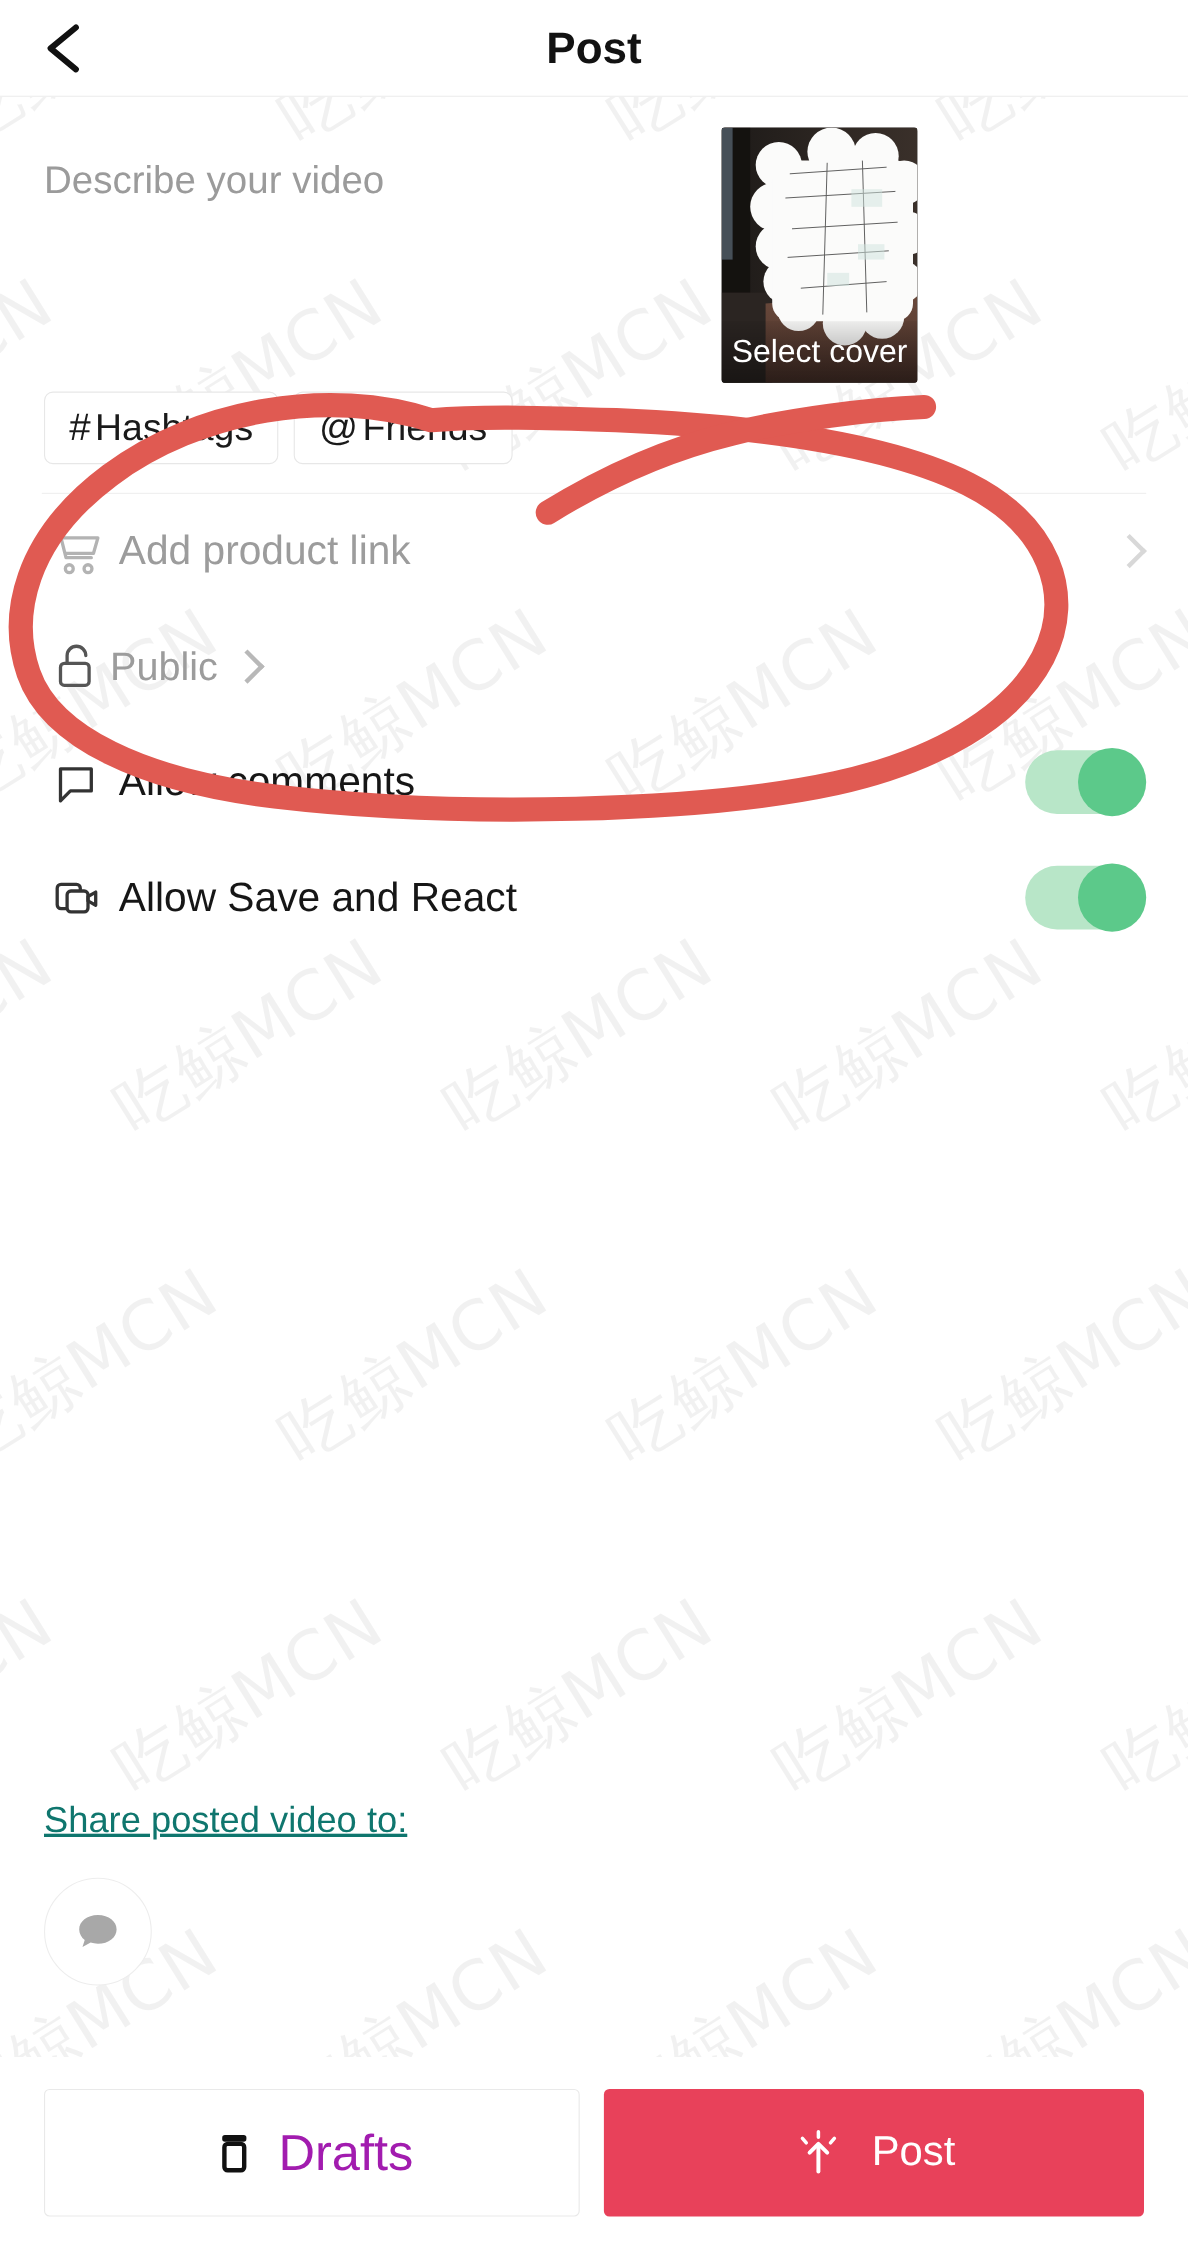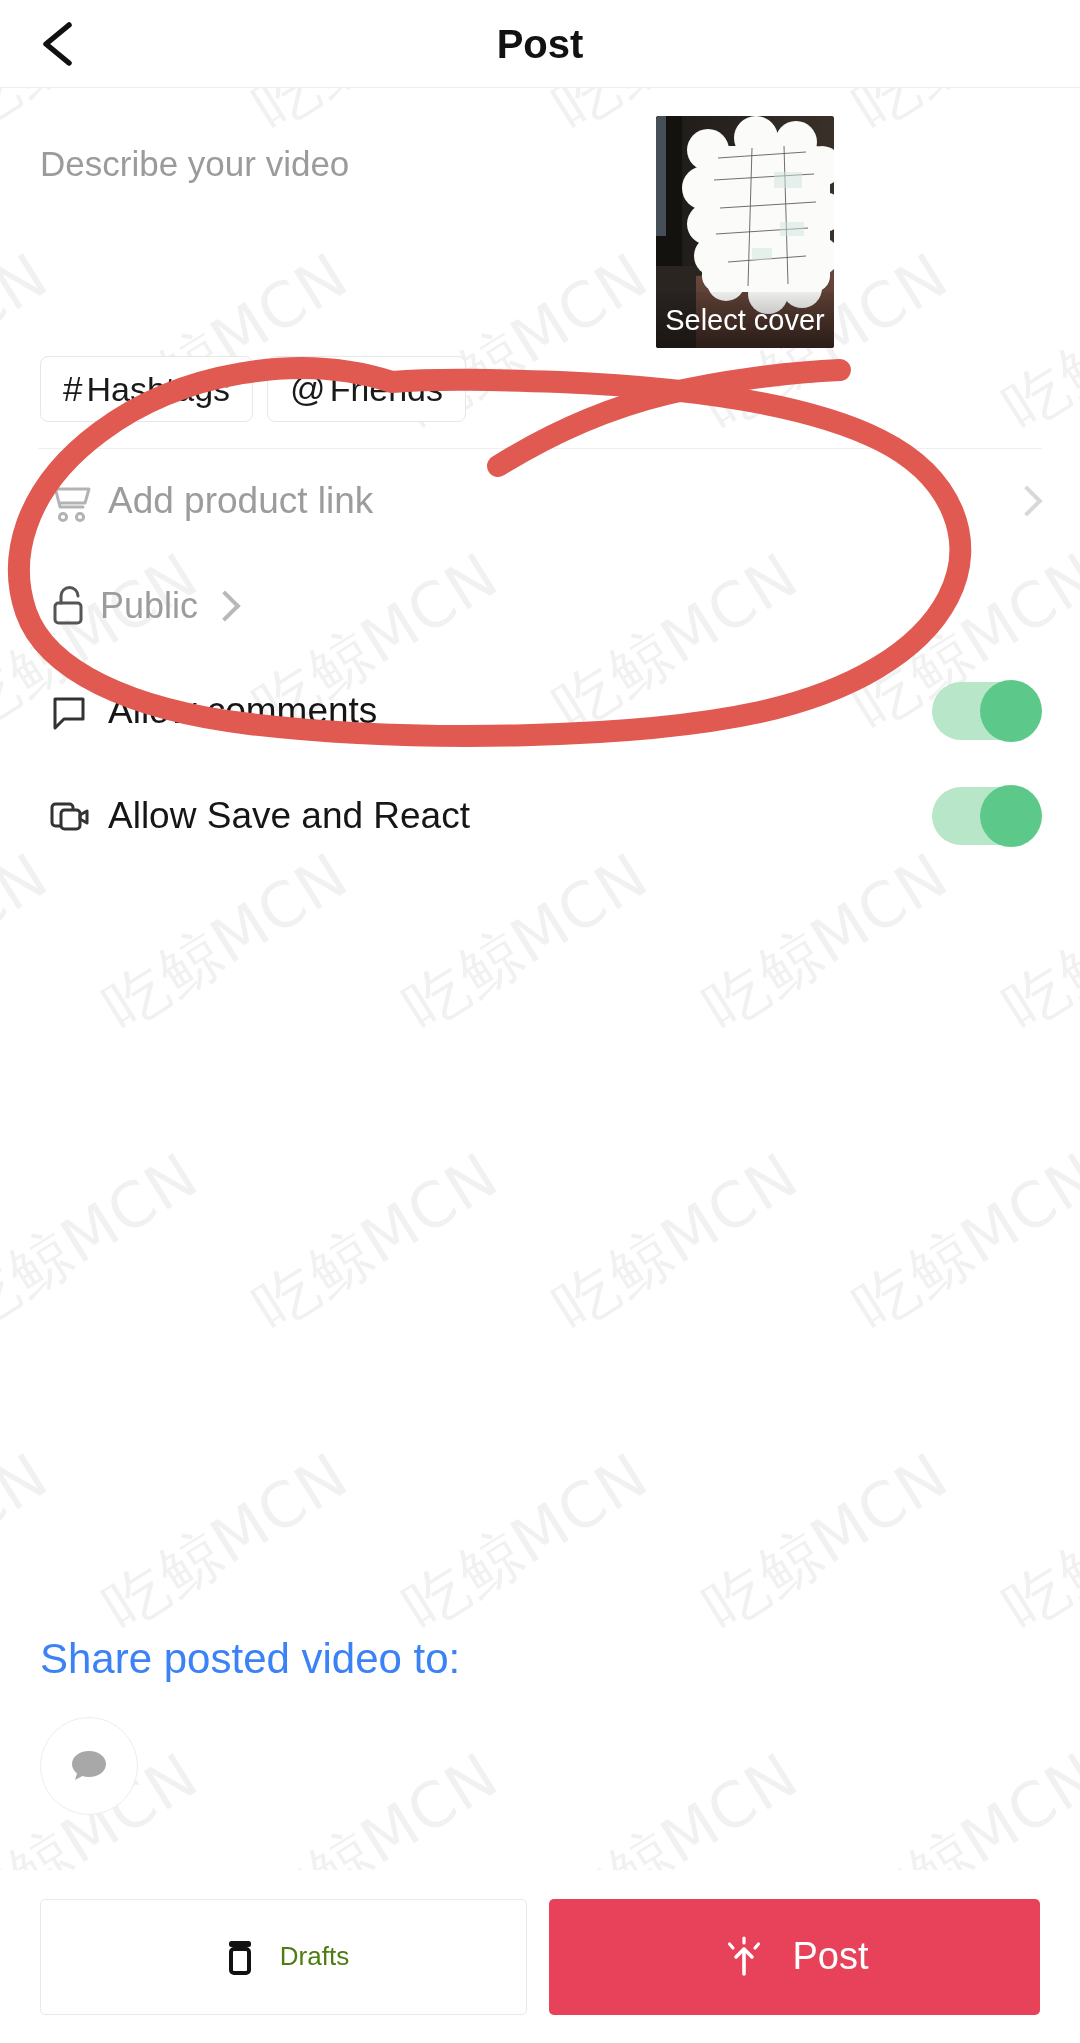--- a/index.html
+++ b/index.html
@@ -149,21 +149,21 @@
   .toggle.off { background:#c9c9c9; }
   .toggle .knob {
     position:absolute; top:-2px;
     width:62px; height:62px; border-radius:50%;
   }
   .toggle.on  .knob { right:-4px; background:#5cc98a; }
   .toggle.off .knob { right:18px; background:#9a9aa2; }
 
   
   #share-sec { position:absolute; left:40px; top:1635px; z-index:8; }
-  #share-title { font-size:42px; color:#3b82f6; }
+  #share-title { font-size:33px; color:#0f766e;text-decoration:underline; }
   #share-icons { display:flex; gap:24px; margin-top:34px; }
   .share-circle {
     width:98px; height:98px; border-radius:50%;
     border:1.5px solid #ededed; background:#fff;
     display:flex; align-items:center; justify-content:center;
     cursor:pointer;
   }
 
   
   #bottom-bar {
@@ -172,21 +172,21 @@
     display:flex; align-items:center;
     padding:0 40px; gap:22px;
     background:#fff;
     z-index:10;
   }
   #drafts-btn {
     width:487px; height:116px;
     border:1px solid #e9e9e9; border-radius:5px;
     background:#fff;
     display:flex; align-items:center; justify-content:center; gap:18px;
-    font-size:26px; color:#4d7c0f;
+    font-size:46px; color:#a21caf;
     cursor:pointer;
   }
   #post-btn {
     flex:1; height:116px;
     border-radius:5px;
     display:flex; align-items:center; justify-content:center; gap:24px;
     font-size:38px; color:#fff;
     cursor:pointer;
   }
 

